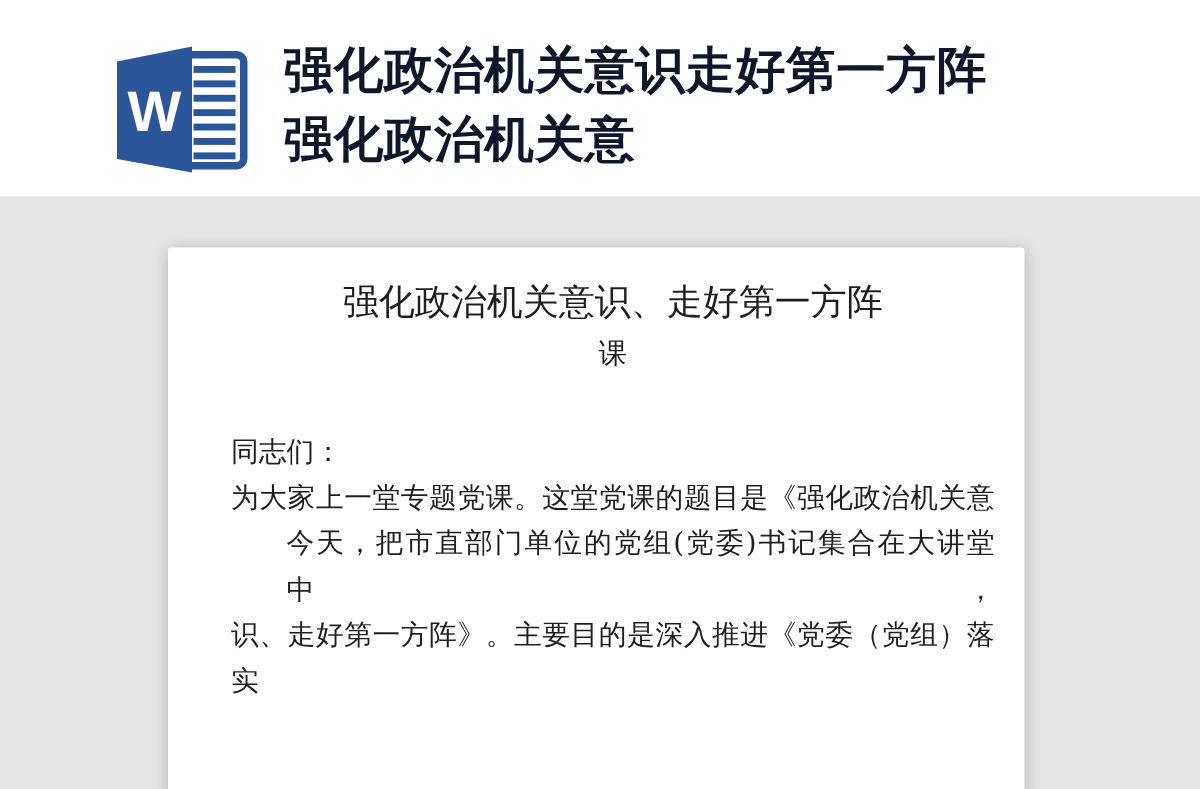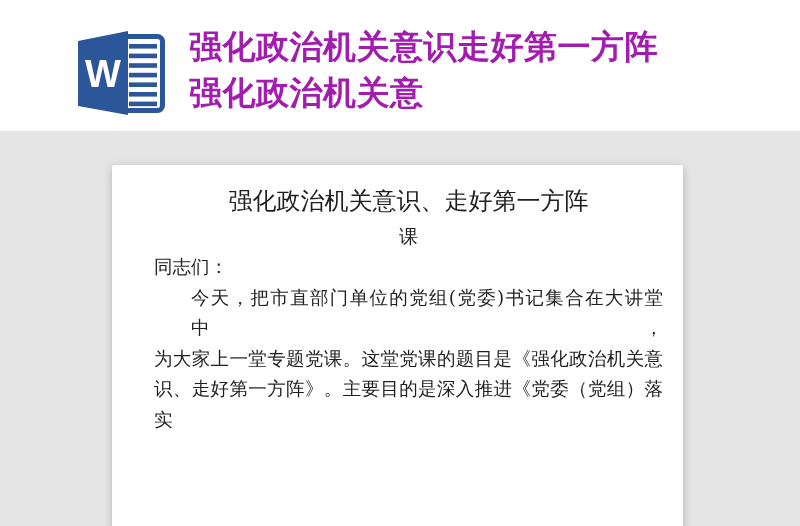--- a/index.html
+++ b/index.html
@@ -28,21 +28,21 @@
     height: 92px;
   }
   .header-title {
     position: absolute;
     left: 189px;
     top: 24px;
     width: 560px;
     font-size: 33px;
     font-weight: bold;
     line-height: 46px;
-    color: #a21caf;
+    color: #0f172a;
     letter-spacing: 0.5px;
   }
 
   
   .viewer {
     position: absolute;
     left: 0;
     top: 131px;
     width: 800px;
     height: 395px;
@@ -68,20 +68,21 @@
     text-align: center;
     margin: 0 0 3px 0;
     font-weight: normal;
   }
   .doc-subtitle-line {
     font-size: 19px;
     line-height: 31px;
     text-align: center;
   }
   .doc-salutation {
+    margin-top: 35px;
     font-size: 18.5px;
     line-height: 30.5px;
   }
   .doc-line {
     font-size: 18.5px;
     line-height: 30.5px;
     white-space: nowrap;
   }
   .doc-line.fill {
     white-space: normal;
@@ -123,18 +124,18 @@
 
 <div class="viewer">
   <div class="doc-page">
 
     <div class="doc-title">强化政治机关意识、走好第一方阵</div>
 
     <div class="doc-subtitle-line">课</div>
 
     <div class="doc-salutation">同志们：</div>
 
+    <div class="doc-line fill">为大家上一堂专题党课。这堂党课的题目是《强化政治机关意</div>
     <div class="doc-line fill indent">今天，把市直部门单位的党组(党委)书记集合在大讲堂中，</div>
-    <div class="doc-line fill">为大家上一堂专题党课。这堂党课的题目是《强化政治机关意</div>
     <div class="doc-line fill">识、走好第一方阵》。主要目的是深入推进《党委（党组）落实</div>
 
   </div>
 </div>
 
 </body></html>

